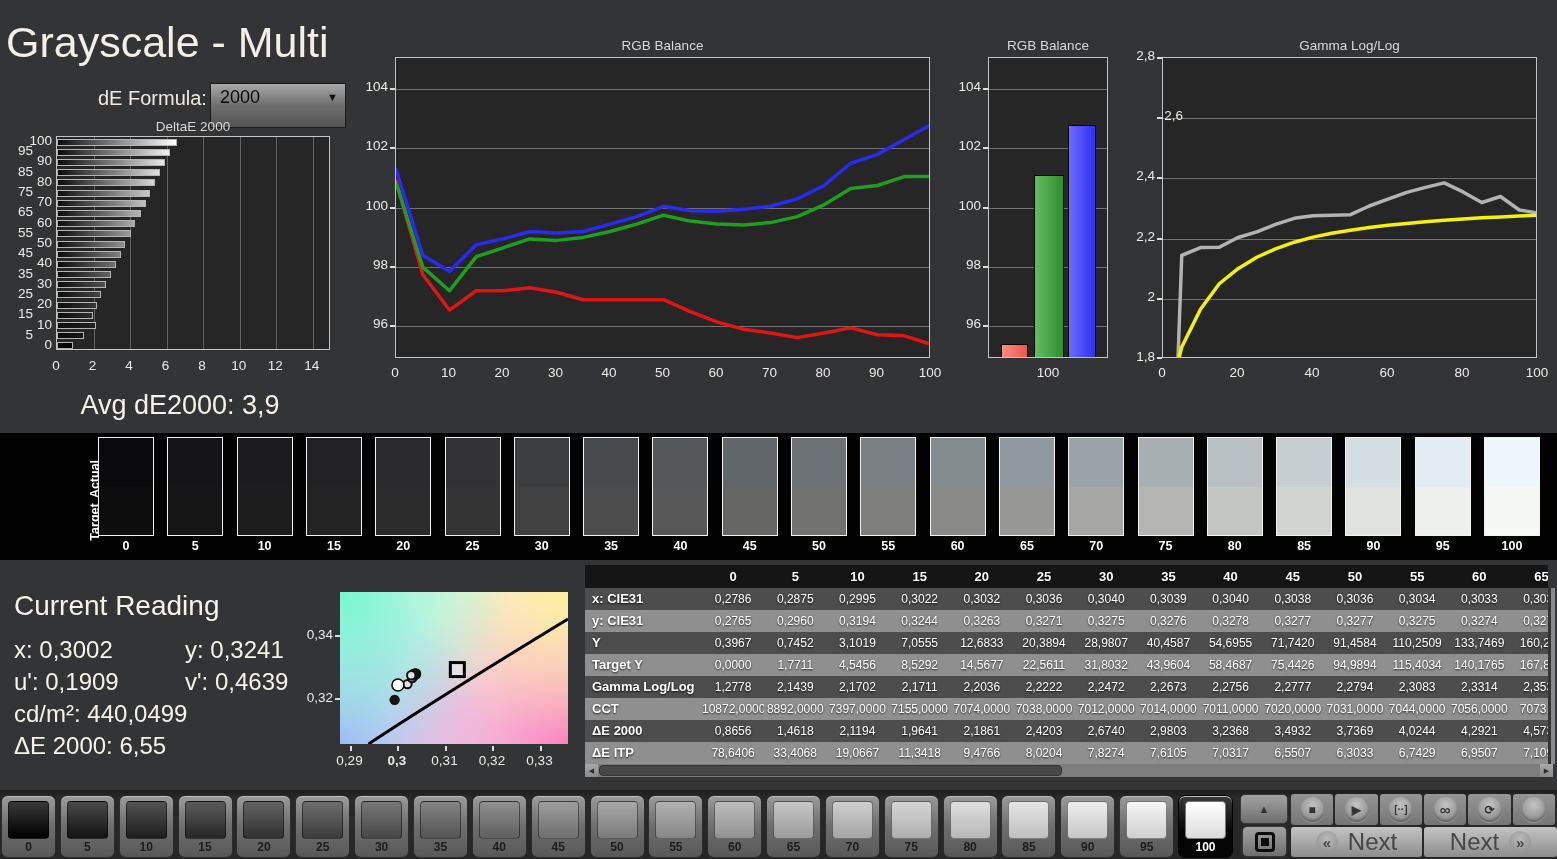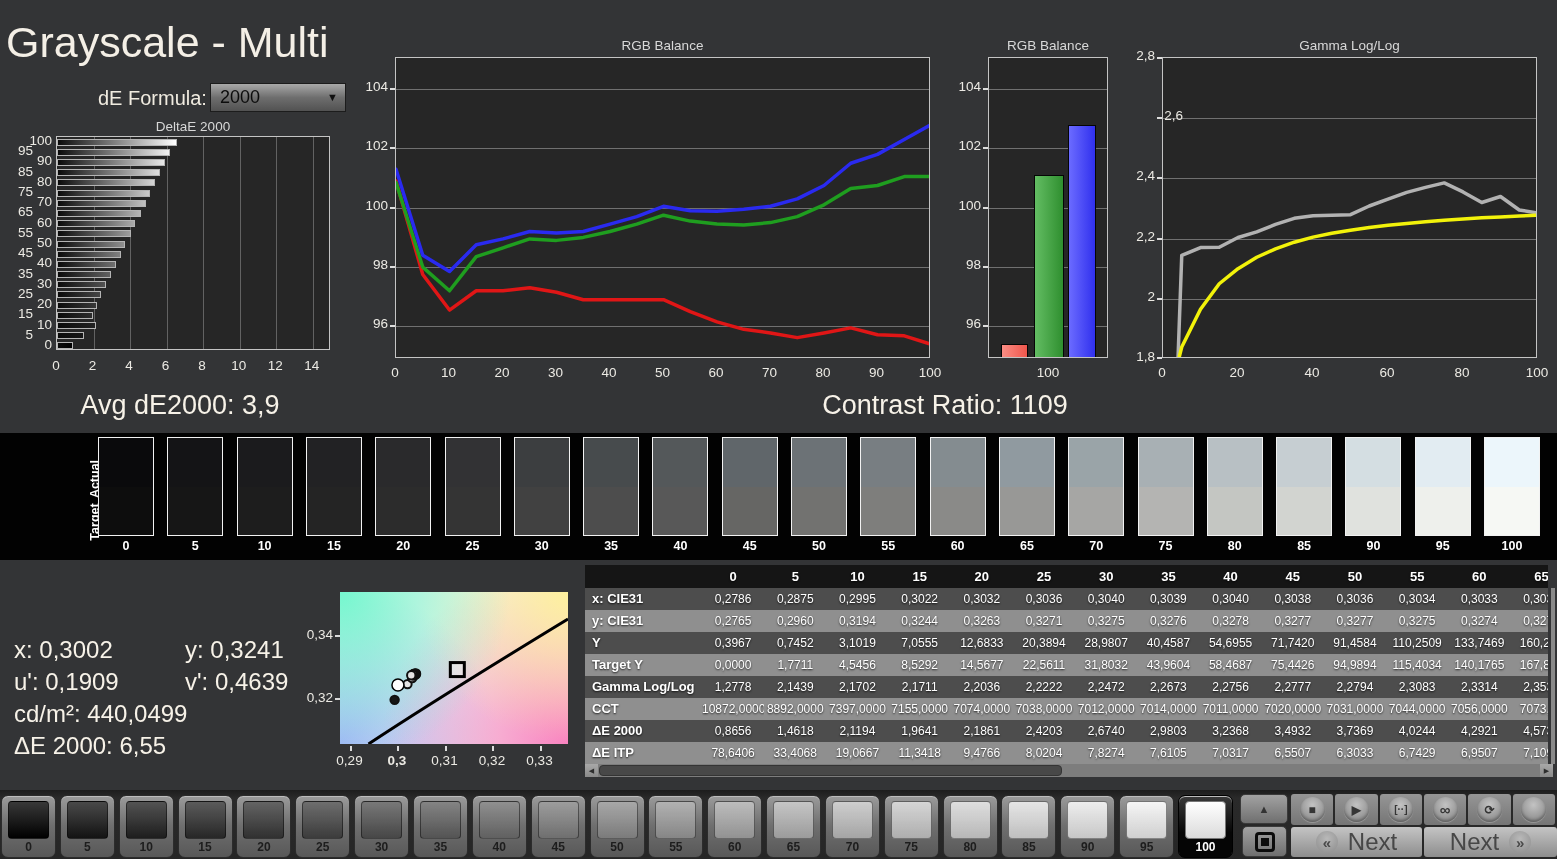--- a/index.html
+++ b/index.html
@@ -1,21 +1,21 @@
 <!DOCTYPE html>
 <html><head>
 <meta charset="utf-8">
 <style>
   html,body{margin:0;padding:0;background:#333333;}
   #root{position:relative;width:1557px;height:859px;background:#333436;overflow:hidden;
         font-family:"Liberation Sans",sans-serif;color:#f2ede3;}
   .abs{position:absolute;}
   .page-title{left:6px;top:18px;font-size:43px;letter-spacing:0px;color:#f4efe6;}
   .formula-label{left:98px;top:87px;font-size:20px;color:#f0ebe0;}
-  .dropdown{left:210px;top:83px;width:136px;height:29px;background:linear-gradient(180deg,#a9a9a9,#6e6e6e 50%,#525252);
+  .dropdown{left:210px;top:83px;width:136px;height:45px;background:linear-gradient(180deg,#a9a9a9,#6e6e6e 50%,#525252);
             border:1px solid #1c1c1c;box-sizing:border-box;cursor:pointer;}
   .dropdown .val{position:absolute;left:9px;top:3px;font-size:18px;color:#0c0c0c;}
   .dropdown .dd-arrow{position:absolute;right:7px;top:7px;font-size:11px;color:#101010;}
   .chart-title{position:absolute;text-align:center;font-size:13.5px;color:#d8d8d8;}
   .plot{position:absolute;background:#262626;border:1px solid #c4c4c4;box-sizing:border-box;overflow:hidden;}
   .axis-label{position:absolute;font-size:13.5px;color:#eceae4;}
   .grid-h{position:absolute;left:0;width:100%;height:1px;background:#8a8a8a;opacity:.75;}
   .grid-v{position:absolute;top:0;height:100%;width:1px;background:#7c7c7c;opacity:.7;}
   .tickdash{position:absolute;width:5px;height:2px;background:#dcdcdc;}
   .stat{position:absolute;top:390px;height:34px;font-size:27px;color:#f7f2e8;text-align:center;}
@@ -220,21 +220,20 @@
       <div class="axis-label" style="left: 0px; width: 25px; text-align: right; top: 12px;">2,8</div>
       <div class="axis-label" style="left: 17px; top: 329px; width: 30px; text-align: center;">0</div>
       <div class="axis-label" style="left: 92px; top: 329px; width: 30px; text-align: center;">20</div>
       <div class="axis-label" style="left: 167px; top: 329px; width: 30px; text-align: center;">40</div>
       <div class="axis-label" style="left: 242px; top: 329px; width: 30px; text-align: center;">60</div>
       <div class="axis-label" style="left: 317px; top: 329px; width: 30px; text-align: center;">80</div>
       <div class="axis-label" style="left: 392px; top: 329px; width: 30px; text-align: center;">100</div>
     </div>
 
   <div class="stat" style="left:0;width:360px;">Avg dE2000: 3,9</div>
-  <div class="stat" style="left:770px;width:350px;">Contrast Ratio: 1109</div>
 
   <div class="abs" id="strip">
     <div class="rot-label" style="left:60px;top:39px;">Actual</div>
     <div class="rot-label" style="left:60px;top:82px;">Target</div>
     <div id="strip-cells"></div>
   <div class="sw-box" style="left: 98px;">
         <div class="sw-half" style="top: 0px; background: rgb(10, 10, 12);"></div>
         <div class="sw-half" style="bottom: 0px; background: rgb(13, 13, 13);"></div>
       </div>
       <div class="sw-label" style="left: 97px;">0</div>
@@ -334,20 +333,21 @@
       </div>
       <div class="sw-label" style="left: 1413.7px;">95</div>
       <div class="sw-box" style="left: 1484px;">
         <div class="sw-half" style="top: 0px; background: rgb(236, 246, 251);"></div>
         <div class="sw-half" style="bottom: 0px; background: rgb(246, 248, 244);"></div>
       </div>
       <div class="sw-label" style="left: 1483px;">100</div>
     </div>
 
   <div class="abs" id="current-reading" style="left:0;top:590px;width:300px;height:180px;">
+    <div class="cr-head">Current Reading</div>
     <div class="cr-line" style="left:14px;top:46px;">x: 0,3002</div>
     <div class="cr-line" style="left:185px;top:46px;">y: 0,3241</div>
     <div class="cr-line" style="left:14px;top:78px;">u': 0,1909</div>
     <div class="cr-line" style="left:185px;top:78px;">v': 0,4639</div>
     <div class="cr-line" style="left:14px;top:110px;">cd/m²: 440,0499</div>
     <div class="cr-line" style="left:14px;top:142px;">ΔE 2000: 6,55</div>
   </div>
 
   <div class="abs" id="chart-cie" style="left:300px;top:568px;width:290px;height:215px;">
       <div class="chart-title" style="left: 40px; top: 0px; width: 228px; margin-top: 36px;">CIE 1931 xy</div>

